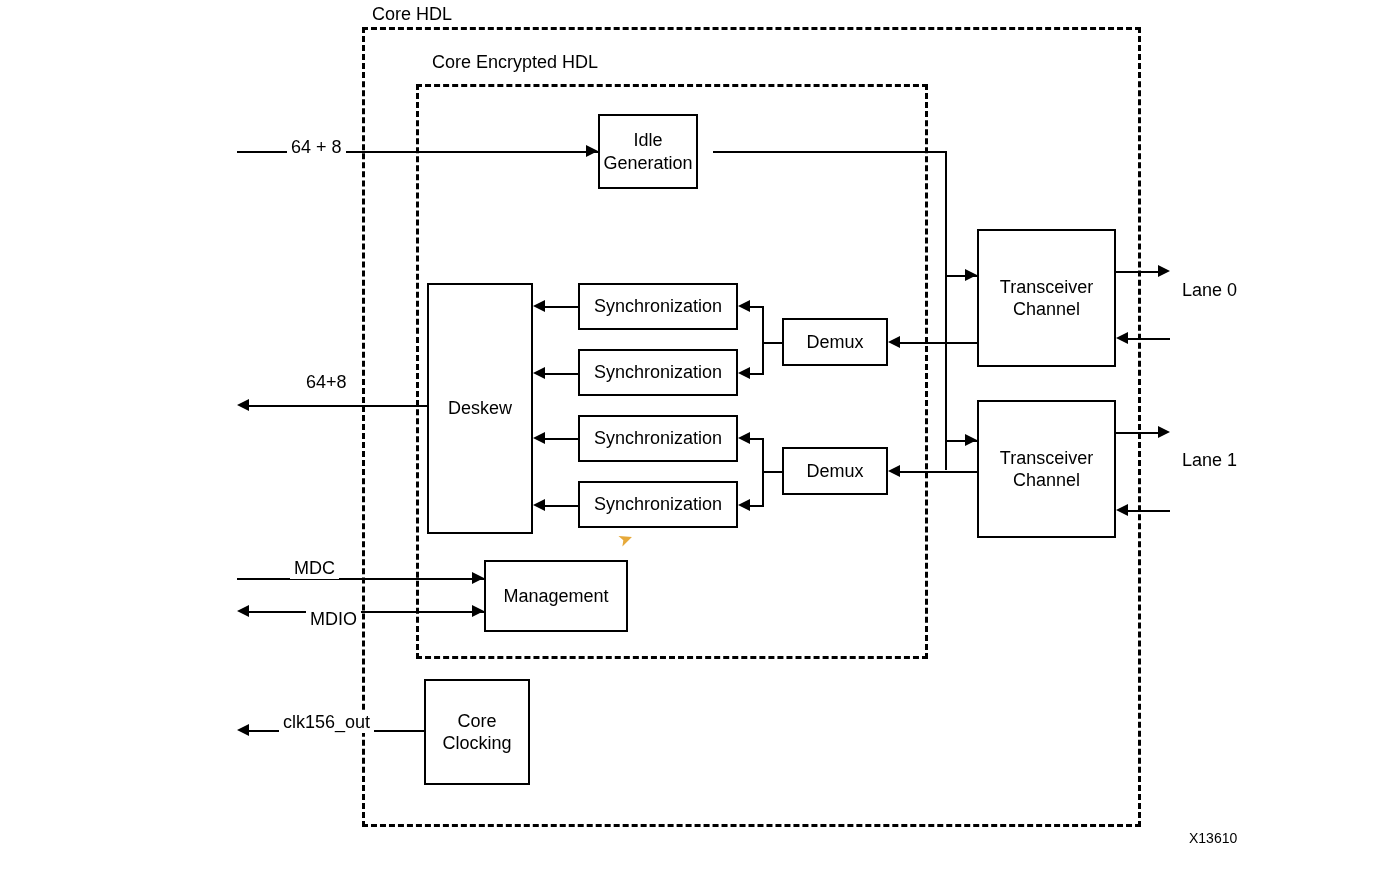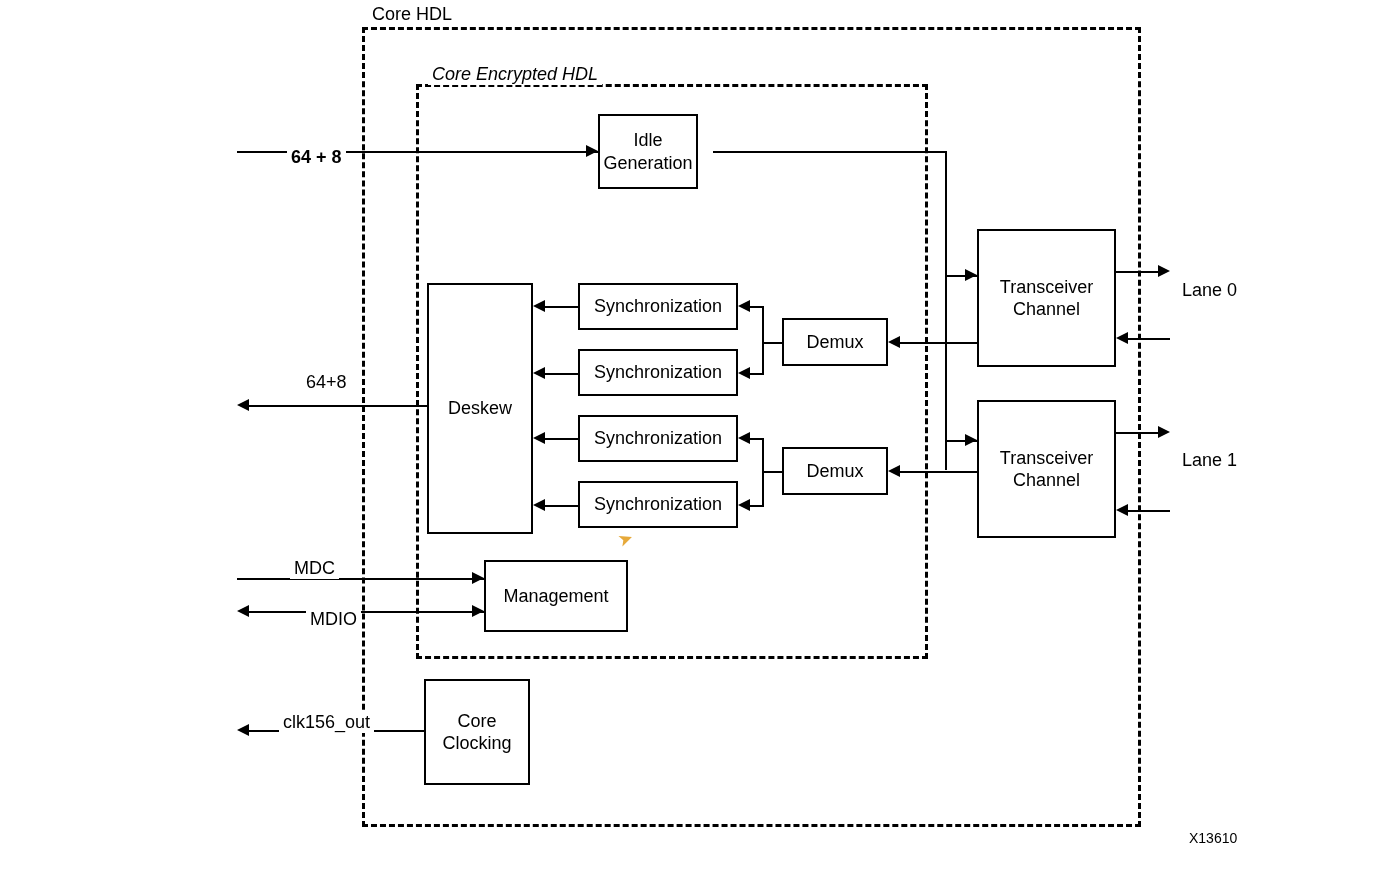--- a/index.html
+++ b/index.html
@@ -90,21 +90,21 @@
 </style>
 </head>
 <body>
 
 <div class="canvas">
 
   <div class="box dashed" style="left:362px; top:27px; width:779px; height:800px;"></div>
   <div class="label" style="left:368px; top:4px;">Core HDL</div>
 
   <div class="box dashed" style="left:416px; top:84px; width:512px; height:575px;"></div>
-  <div class="label" style="left:428px; top:64px;font-style:italic;">Core Encrypted HDL</div>
+  <div class="label" style="left:428px; top:52px;">Core Encrypted HDL</div>
 
   <div class="box" style="left:598px; top:114px; width:100px; height:75px; white-space:pre-line;">Idle
 Generation</div>
 
   <div class="box" style="left:427px; top:283px; width:106px; height:251px;">Deskew</div>
 
   <div class="box" style="left:578px; top:283px; width:160px; height:47px;">Synchronization</div>
   <div class="box" style="left:578px; top:349px; width:160px; height:47px;">Synchronization</div>
   <div class="box" style="left:578px; top:415px; width:160px; height:47px;">Synchronization</div>
   <div class="box" style="left:578px; top:481px; width:160px; height:47px;">Synchronization</div>
@@ -117,21 +117,21 @@
 
   <div class="box" style="left:484px; top:560px; width:144px; height:72px;">Management</div>
 
   <div class="box" style="left:977px; top:229px; width:139px; height:138px; white-space:pre-line;">Transceiver
 Channel</div>
   <div class="box" style="left:977px; top:400px; width:139px; height:138px; white-space:pre-line;">Transceiver
 Channel</div>
 
   <div class="hline" style="left:237px; top:151px; width:361px;"></div>
   <div class="arrow right" style="left:586px; top:145px;"></div>
-  <div class="label" style="left:287px; top:147px;font-weight:bold;">64 + 8</div>
+  <div class="label" style="left:287px; top:137px;">64 + 8</div>
 
   <div class="hline" style="left:713px; top:151px; width:232px;"></div>
   <div class="vline" style="left:945px; top:151px; height:319px;"></div>
 
   <div class="hline" style="left:945px; top:275px; width:32px;"></div>
   <div class="arrow right" style="left:965px; top:269px;"></div>
 
   <div class="hline" style="left:945px; top:440px; width:32px;"></div>
   <div class="arrow right" style="left:965px; top:434px;"></div>
 

